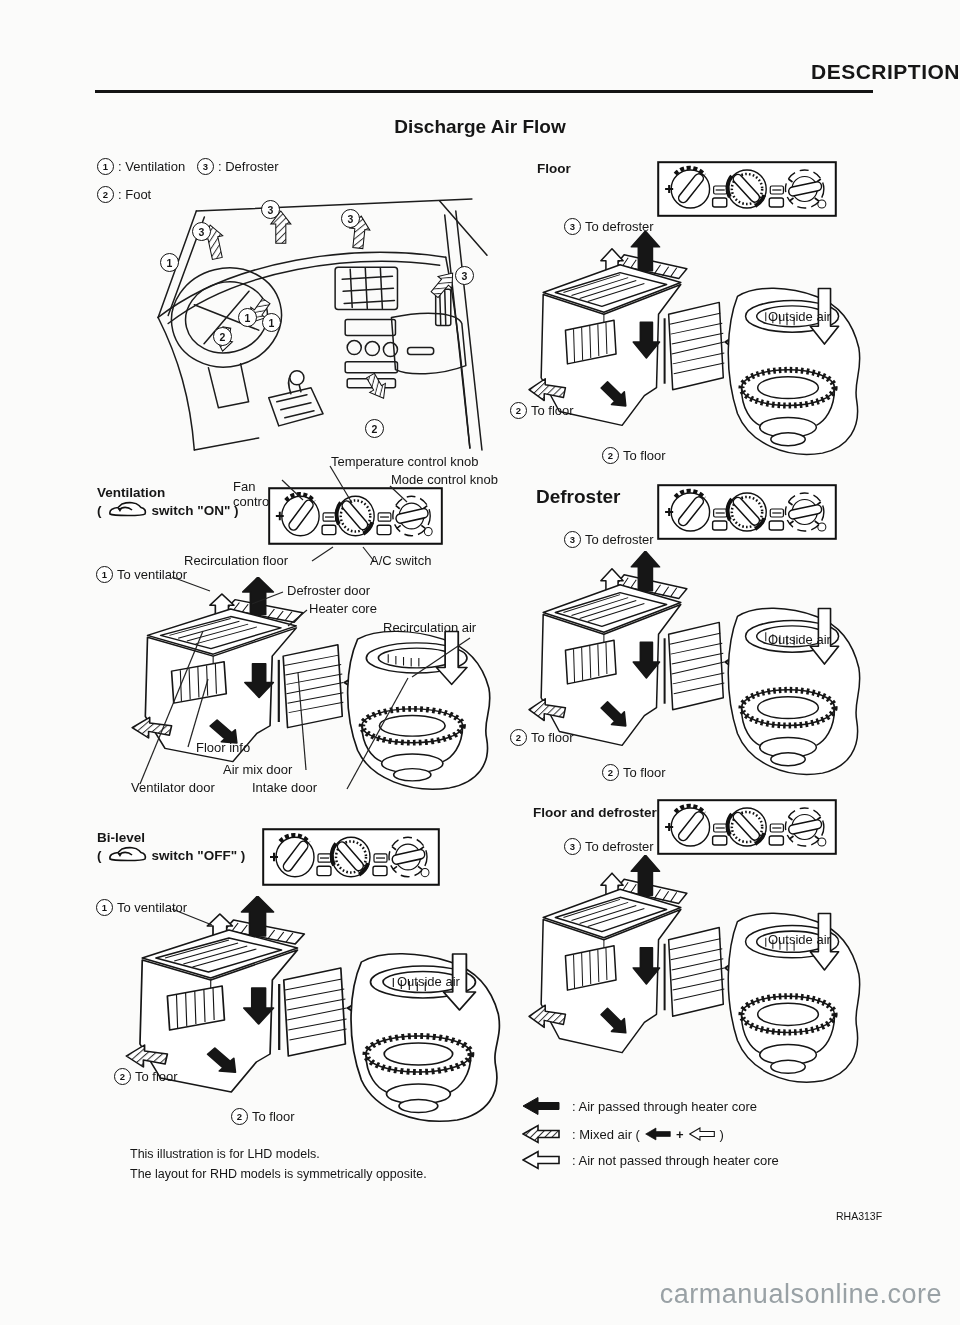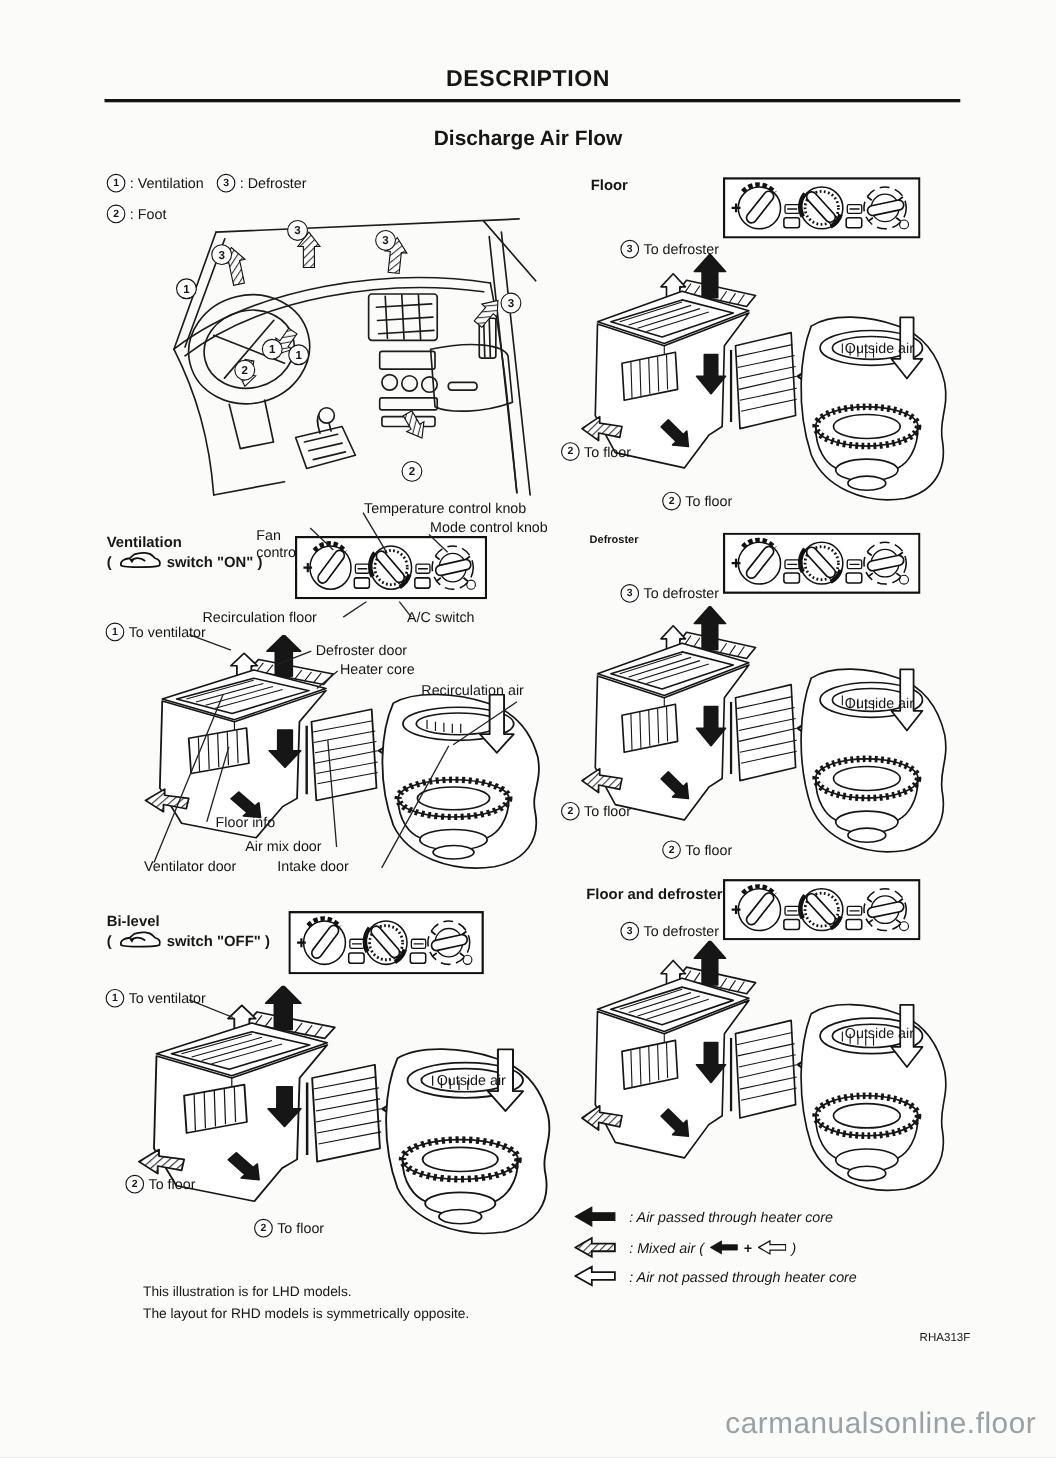--- a/index.html
+++ b/index.html
@@ -1,41 +1,41 @@
 <!DOCTYPE html>
 <html><head>
 <meta charset="utf-8">
 <style>
   html,body{margin:0;padding:0;background:#d9d9d9;}
   .sheet{position:relative;width:960px;height:1325px;background:#fbfbfa;
          font-family:"Liberation Sans",sans-serif;color:#161616;overflow:hidden;}
   .abs{position:absolute;}
-  .hdr{position:absolute;left:0;right:0;top:60px;text-align:center;
+  .hdr{position:absolute;left:0;right:0;top:60px;text-align:right;
        font-size:21px;font-weight:bold;letter-spacing:.5px;}
   .rule{position:absolute;left:95px;width:778px;top:90px;height:3px;background:#141414;}
   .ptitle{position:absolute;left:0;right:0;top:116px;text-align:center;
           font-size:19px;font-weight:bold;}
   .lbl{position:absolute;font-size:13px;white-space:nowrap;line-height:1.15;}
   .b{font-weight:bold;}
   .co{position:absolute;display:flex;align-items:center;gap:4px;font-size:13px;white-space:nowrap;}
   .cnum{display:inline-flex;align-items:center;justify-content:center;
         width:15px;height:15px;border:1.6px solid #141414;border-radius:50%;
         font-size:9.5px;font-weight:bold;background:#fff;flex:0 0 auto;}
   .cnum.big{width:17px;height:17px;font-size:10.5px;}
   .leaders{position:absolute;inset:0;pointer-events:none;}
   .leaders line{stroke:#222;stroke-width:1.2;}
   .legendrow{position:absolute;display:flex;align-items:center;font-size:13px;white-space:nowrap;}
-  .legendrow .txt{margin-left:12px;display:flex;align-items:center;gap:5px;font-style:italic;}
+  .legendrow .txt{margin-left:12px;display:flex;align-items:center;gap:5px;}
   .arr-solid{fill:#141414;stroke:#141414;stroke-width:1;}
   .arr-outline{fill:#fff;stroke:#141414;stroke-width:1.6;}
   .arr-mixed{fill:url(#hatchp);stroke:#141414;stroke-width:1.6;}
   .switchline{display:flex;align-items:center;gap:5px;font-weight:bold;font-size:13.5px;}
   .watermark{position:absolute;right:18px;top:1279px;font-size:27px;color:#99a1a5;
              letter-spacing:.5px;}
-  .footnote{position:absolute;left:130px;top:1144px;font-size:12.5px;line-height:1.6;margin-top:20px;}
+  .footnote{position:absolute;left:130px;top:1144px;font-size:12.5px;line-height:1.6;}
   .pageno{position:absolute;left:0;right:0;top:1231px;text-align:center;
           font-size:16px;font-weight:bold;}
   .refcode{position:absolute;left:836px;top:1210px;font-size:10.5px;}
 </style>
 </head>
 <body>
 
 <svg width="0" height="0" style="position:absolute">
   <defs>
     <pattern id="hatchp" width="5" height="5" patternUnits="userSpaceOnUse" patternTransform="rotate(45)">
@@ -301,21 +301,21 @@
   <div class="lbl" style="left:768px;top:310px">Outside air</div>
   <div class="co" style="left:510px;top:402px">
     <span class="cnum">2</span>
     <span>To floor</span>
   </div>
   <div class="co" style="left:602px;top:447px">
     <span class="cnum">2</span>
     <span>To floor</span>
   </div>
 
-  <div class="lbl b" style="left:536px;top:486px;font-size:10px">Defroster</div>
+  <div class="lbl b" style="left:536px;top:486px;font-size:19px">Defroster</div>
   <svg class="abs" style="left:657px;top:484px" width="180" height="56">
       <use href="#sym-panel" width="100%" height="100%"></use>
     </svg>
   <div class="co" style="left:564px;top:531px">
     <span class="cnum">3</span>
     <span>To defroster</span>
   </div>
   <svg class="abs" style="left:527px;top:551px" width="344" height="238">
       <use href="#sym-unit" width="100%" height="100%"></use>
     </svg>
@@ -386,15 +386,15 @@
     <line x1="307" y1="610" x2="288" y2="626"></line>
     <line x1="470" y1="638" x2="412" y2="677"></line>
     <line x1="188" y1="747" x2="208" y2="679"></line>
     <line x1="306" y1="770" x2="298" y2="673"></line>
     <line x1="140" y1="784" x2="203" y2="631"></line>
     <line x1="347" y1="789" x2="408" y2="678"></line>
     <line x1="172" y1="909" x2="212" y2="925"></line>
   </svg>
 
   <div class="refcode">RHA313F</div>
-  <div class="watermark">carmanualsonline.floor</div>
+  <div class="watermark">carmanualsonline.core</div>
 
 </div>
 
 </body></html>

